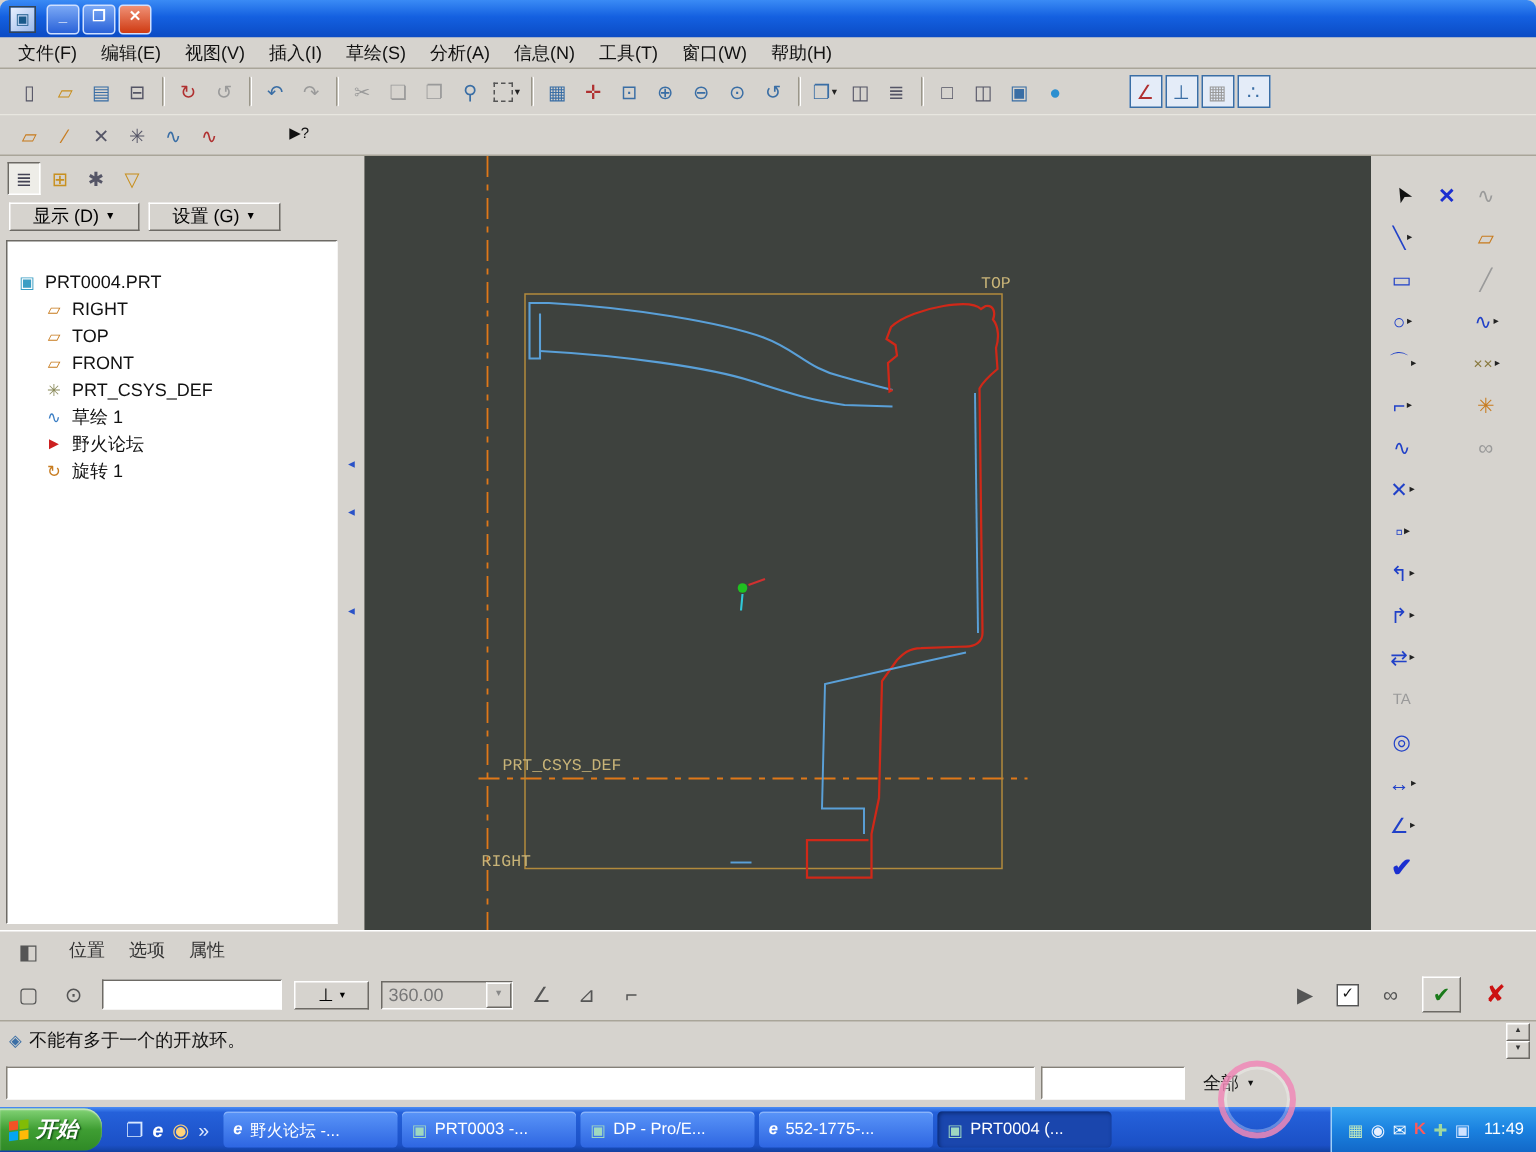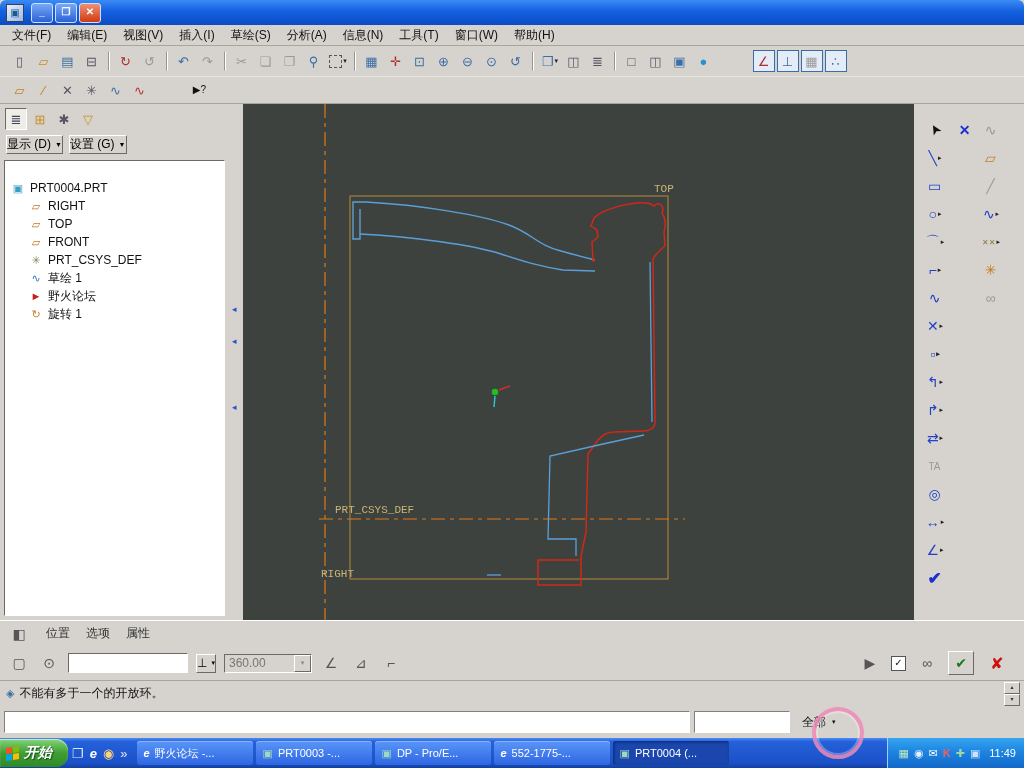--- a/index.html
+++ b/index.html
@@ -32,21 +32,21 @@
     border-left:1px solid #9a9689;border-right:1px solid #fff;}
   .ic.gap{min-width:34px;border:none;}
   .ic.on{border:1px solid #3a6ea5;background:#e4ecf8;}
   .ic.pressed{border:1px solid;border-color:#6d6a65 #fff #fff #6d6a65;background:#eeede8;}
   .ic.dashed-box .g{width:11px;height:11px;border:1px dashed #555;}
   .rot-ul{display:inline-block;transform:rotate(-120deg);}
   
   .leftpanel{position:absolute;left:0;top:104px;width:230px;height:516px;background:#d6d3ce;box-sizing:border-box;}
   .paneltabs{display:flex;align-items:center;height:30px;padding-left:4px;}
   .treebtns{display:flex;gap:6px;padding:1px 0 4px 6px;}
-  .xpbtn{display:inline-flex;align-items:center;gap:4px;height:19px;padding:0 0;font-size:12px;
+  .xpbtn{display:inline-flex;align-items:center;gap:4px;height:19px;padding:0 15px;font-size:12px;
     background:#d6d3ce;border:1px solid;border-color:#fff #6d6a65 #6d6a65 #fff;}
   .xpbtn .dd{font-size:7px;}
   .treebox{position:absolute;left:4px;top:56px;width:221px;height:456px;background:#fff;overflow:hidden;
     border:1px solid;border-color:#6d6a65 #fff #fff #6d6a65;padding-top:18px;box-sizing:border-box;}
   .treeitem{display:flex;align-items:center;height:18px;gap:5px;white-space:nowrap;}
   .treeitem.lvl0{padding-left:6px;}
   .treeitem.lvl1{padding-left:24px;}
   .treeitem .ti{width:14px;text-align:center;font-size:11px;}
   .sash{position:absolute;left:230px;top:104px;width:13px;height:516px;background:#d6d3ce;
     border-right:1px solid #a9a599;}
@@ -89,21 +89,21 @@
   .filterrow{position:absolute;left:0;top:706px;width:1024px;height:32px;background:#d6d3ce;
     display:flex;align-items:center;gap:4px;padding:0 4px;box-sizing:border-box;}
   .sunkfield{height:20px;background:#fff;border:1px solid;border-color:#848078 #fff #fff #848078;}
   .f1{width:684px;} .f2{width:94px;}
   .alllabel{margin-left:8px;}
   .alldd{font-size:7px;margin-left:2px;}
   
   .taskbar{position:absolute;left:0;top:738px;width:1024px;height:30px;
     background:linear-gradient(180deg,#4a8cf5 0%,#2561da 12%,#1b50c6 85%,#12409f 100%);
     display:flex;align-items:center;box-sizing:border-box;}
-  .startbtn{height:28px;padding:0 16px 0 6px;margin-right:4px;display:flex;align-items:center;gap:5px;
+  .startbtn{height:28px;padding:0 16px 0 6px;margin-right:16px;display:flex;align-items:center;gap:5px;
     background:linear-gradient(180deg,#84d477 0%,#3f9e33 50%,#2f8a26 100%);
     border-radius:0 12px 12px 0;color:#fff;font-weight:bold;font-style:italic;font-size:14px;
     text-shadow:1px 1px 1px #15501a;box-shadow:inset 0 1px 1px #cfe8c8;}
   .winflag{display:grid;grid-template-columns:6px 6px;grid-template-rows:6px 6px;gap:1px;transform:skewY(-8deg);}
   .winflag i{display:block;}
   .winflag i:nth-child(1){background:#f35325;} .winflag i:nth-child(2){background:#81bc06;}
   .winflag i:nth-child(3){background:#05a6f0;} .winflag i:nth-child(4){background:#ffba08;}
   .quick{display:flex;align-items:center;gap:6px;margin-right:10px;}
   .quick .qi{color:#fff;font-size:13px;}
   .tasks{display:flex;gap:3px;}

